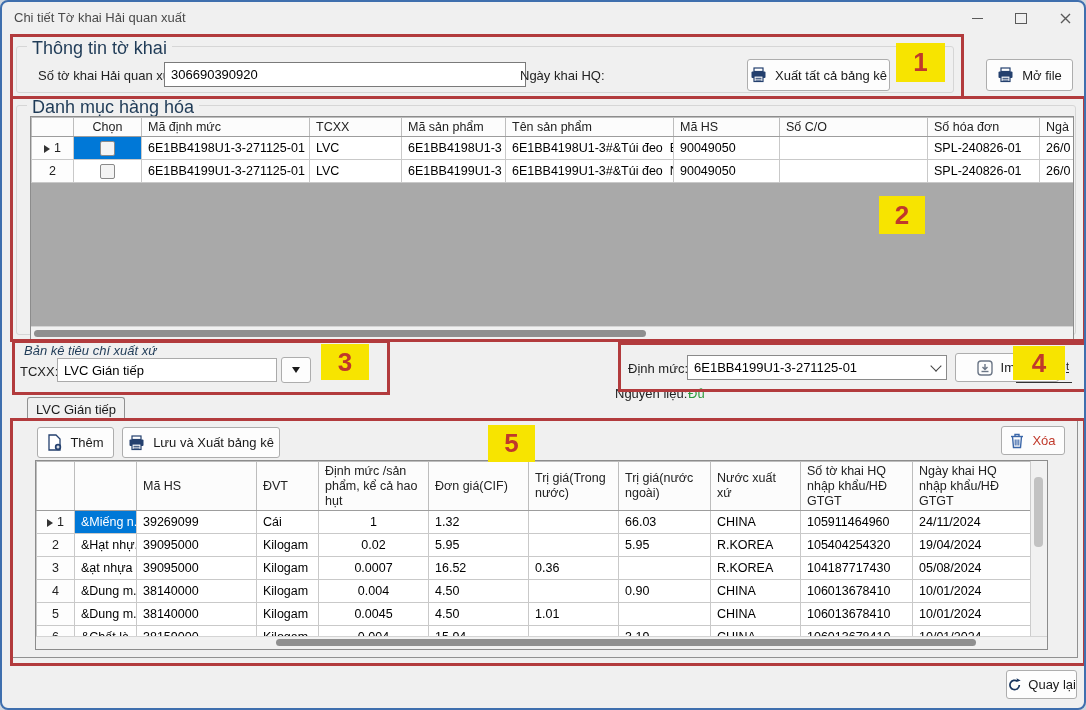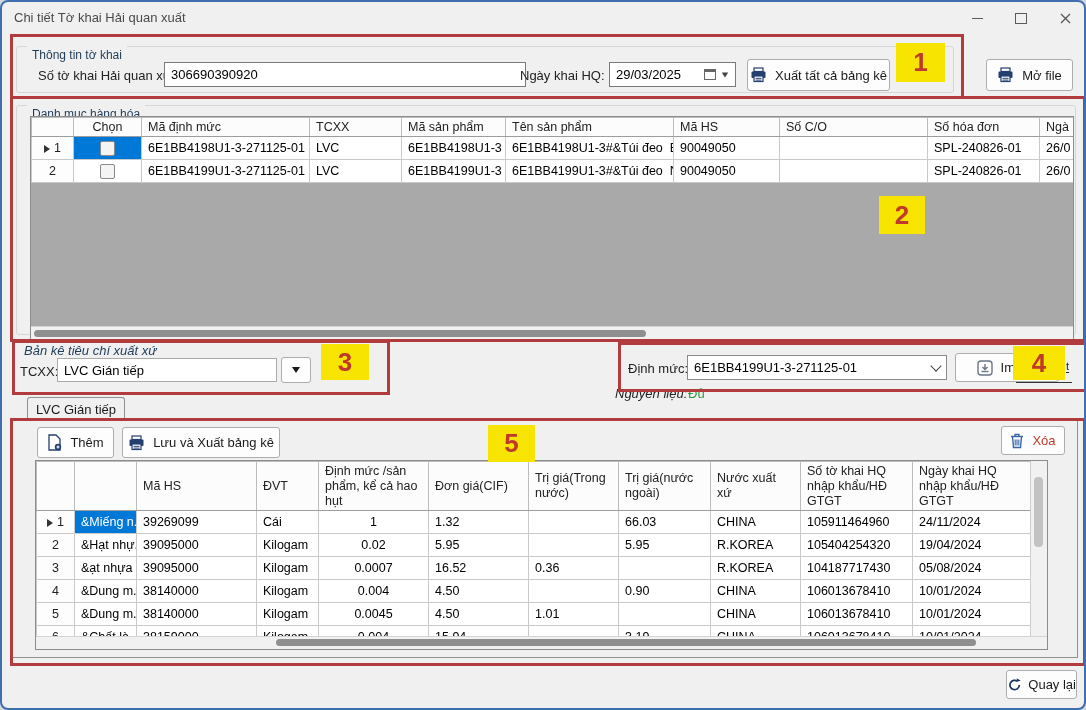--- a/index.html
+++ b/index.html
@@ -7,21 +7,21 @@
           border-radius:8px;overflow:hidden;box-sizing:border-box;}
   .abs{position:absolute;}
   
   .titlebar{left:0;top:0;width:100%;height:30px;}
   .win-title{left:12px;top:8px;font-size:13px;color:#4a4a4a;}
   .winctl{top:5px;width:34px;height:22px;display:flex;align-items:center;justify-content:center;cursor:pointer;}
   .min-glyph{width:11px;border-top:1.4px solid #5a5a5a;}
   .max-glyph{width:10px;height:9px;border:1.4px solid #5a5a5a;}
   
   .groupbox{border:1px solid #d6d6d6;border-radius:3px;}
-  .gb-label{position:absolute;top:-9px;left:10px;background:#f0f0f0;padding:10px 5px;font-size:12px;color:#1f3b57;white-space:nowrap;}
+  .gb-label{position:absolute;top:-9px;left:10px;background:#f0f0f0;padding:0 5px;font-size:18px;color:#1f3b57;white-space:nowrap;}
   .plain-label{font-size:13px;color:#222;white-space:nowrap;}
   
   .textbox{background:#fff;border:1px solid #7a7a7a;font-size:13px;color:#000;display:flex;align-items:center;
            padding:0 6px;box-sizing:border-box;white-space:nowrap;overflow:hidden;}
   .btn{background:#fdfdfd;border:1px solid #adadad;border-radius:3px;font-size:13px;color:#1a1a1a;
        display:flex;align-items:center;justify-content:center;gap:8px;box-sizing:border-box;cursor:pointer;white-space:nowrap;}
   .combo{background:#fff;border:1px solid #8a8a8a;font-size:13px;color:#000;display:flex;align-items:center;
          padding:0 6px;box-sizing:border-box;justify-content:space-between;white-space:nowrap;overflow:hidden;}
   .tri-down{width:0;height:0;border-left:4.5px solid transparent;border-right:4.5px solid transparent;border-top:6px solid #1a1a1a;}
   .chev{width:7px;height:7px;border-right:1.5px solid #444;border-bottom:1.5px solid #444;transform:rotate(45deg);margin-top:-3px;flex:none;}
@@ -77,27 +77,20 @@
         </svg>
     </div>
   </div>
 
   <div class="abs groupbox" style="left:14px;top:44px;width:936px;height:45px;">
     <span class="gb-label">Thông tin tờ khai</span>
   </div>
   <span class="abs plain-label" style="left:36px;top:66px;">Số tờ khai Hải quan xuất:</span>
   <div class="abs textbox" style="left:162px;top:60px;width:362px;height:25px;">306690390920</div>
   <span class="abs plain-label" style="left:518px;top:66px;">Ngày khai HQ:</span>
-  <div class="abs textbox" style="left:607px;top:60px;width:127px;height:25px;justify-content:space-between;">
-    <span>29/03/2025</span>
-    <span style="display:flex;align-items:center;gap:5px;">
-      <span class="cal-icon"></span>
-      <span class="tri-down" style="border-top-color:#444;transform:scale(.8);"></span>
-    </span>
-  </div>
   <div class="abs btn" style="left:745px;top:57px;width:143px;height:32px;">
     <svg width="17" height="16" viewBox="0 0 17 16">
       <rect x="4" y="1" width="9" height="3.5" fill="#fff" stroke="#24406e" stroke-width="1.2"></rect>
       <rect x="1.5" y="4.5" width="14" height="6.5" rx="1" fill="#24406e"></rect>
       <rect x="4" y="9" width="9" height="5.5" fill="#fff" stroke="#24406e" stroke-width="1.2"></rect>
       <rect x="5.5" y="10.8" width="6" height="1" fill="#24406e"></rect>
         <rect x="5.5" y="12.6" width="6" height="1" fill="#24406e"></rect>
     </svg>
     <span>Xuất tất cả bảng kê</span>
   </div>
@@ -192,21 +185,21 @@
   <div class="abs btn" style="left:953px;top:351px;width:104px;height:29px;">
     <svg width="16" height="16" viewBox="0 0 16 16">
       <rect x="1" y="1" width="14" height="14" rx="3" fill="none" stroke="#6b7686" stroke-width="1.4"></rect>
       <path d="M8 4 v5 M5.5 7 L8 9.5 L10.5 7" stroke="#6b7686" stroke-width="1.4" fill="none"></path>
       <path d="M4.5 11.5 h7" stroke="#6b7686" stroke-width="1.4"></path>
     </svg>
     <span>Import</span>
   </div>
   <span class="abs underline-frag" style="left:1064px;top:358px;">t</span>
   <div class="abs" style="left:1014px;top:380px;width:56px;height:1px;background:#333;z-index:5;"></div>
-  <span class="abs plain-label" style="left:613px;top:384px;font-style:italic;">Nguyên liệu:</span>
+  <span class="abs plain-label" style="left:613px;top:384px;">Nguyên liệu:</span>
   <span class="abs status-green" style="left:686px;top:384px;">Đủ</span>
 
   <div class="abs tab" style="left:25px;top:395px;width:98px;height:23px;z-index:2;">
     <span>LVC Gián tiếp</span>
   </div>
   <div class="abs panel" style="left:10px;top:417px;width:1066px;height:239px;"></div>
 
   <div class="abs btn" style="left:35px;top:425px;width:77px;height:31px;justify-content:center;">
     <svg width="15" height="17" viewBox="0 0 15 17">
       <path d="M2 1 h7 l4 4 v11 h-11 z" fill="#fff" stroke="#24406e" stroke-width="1.3"></path>

